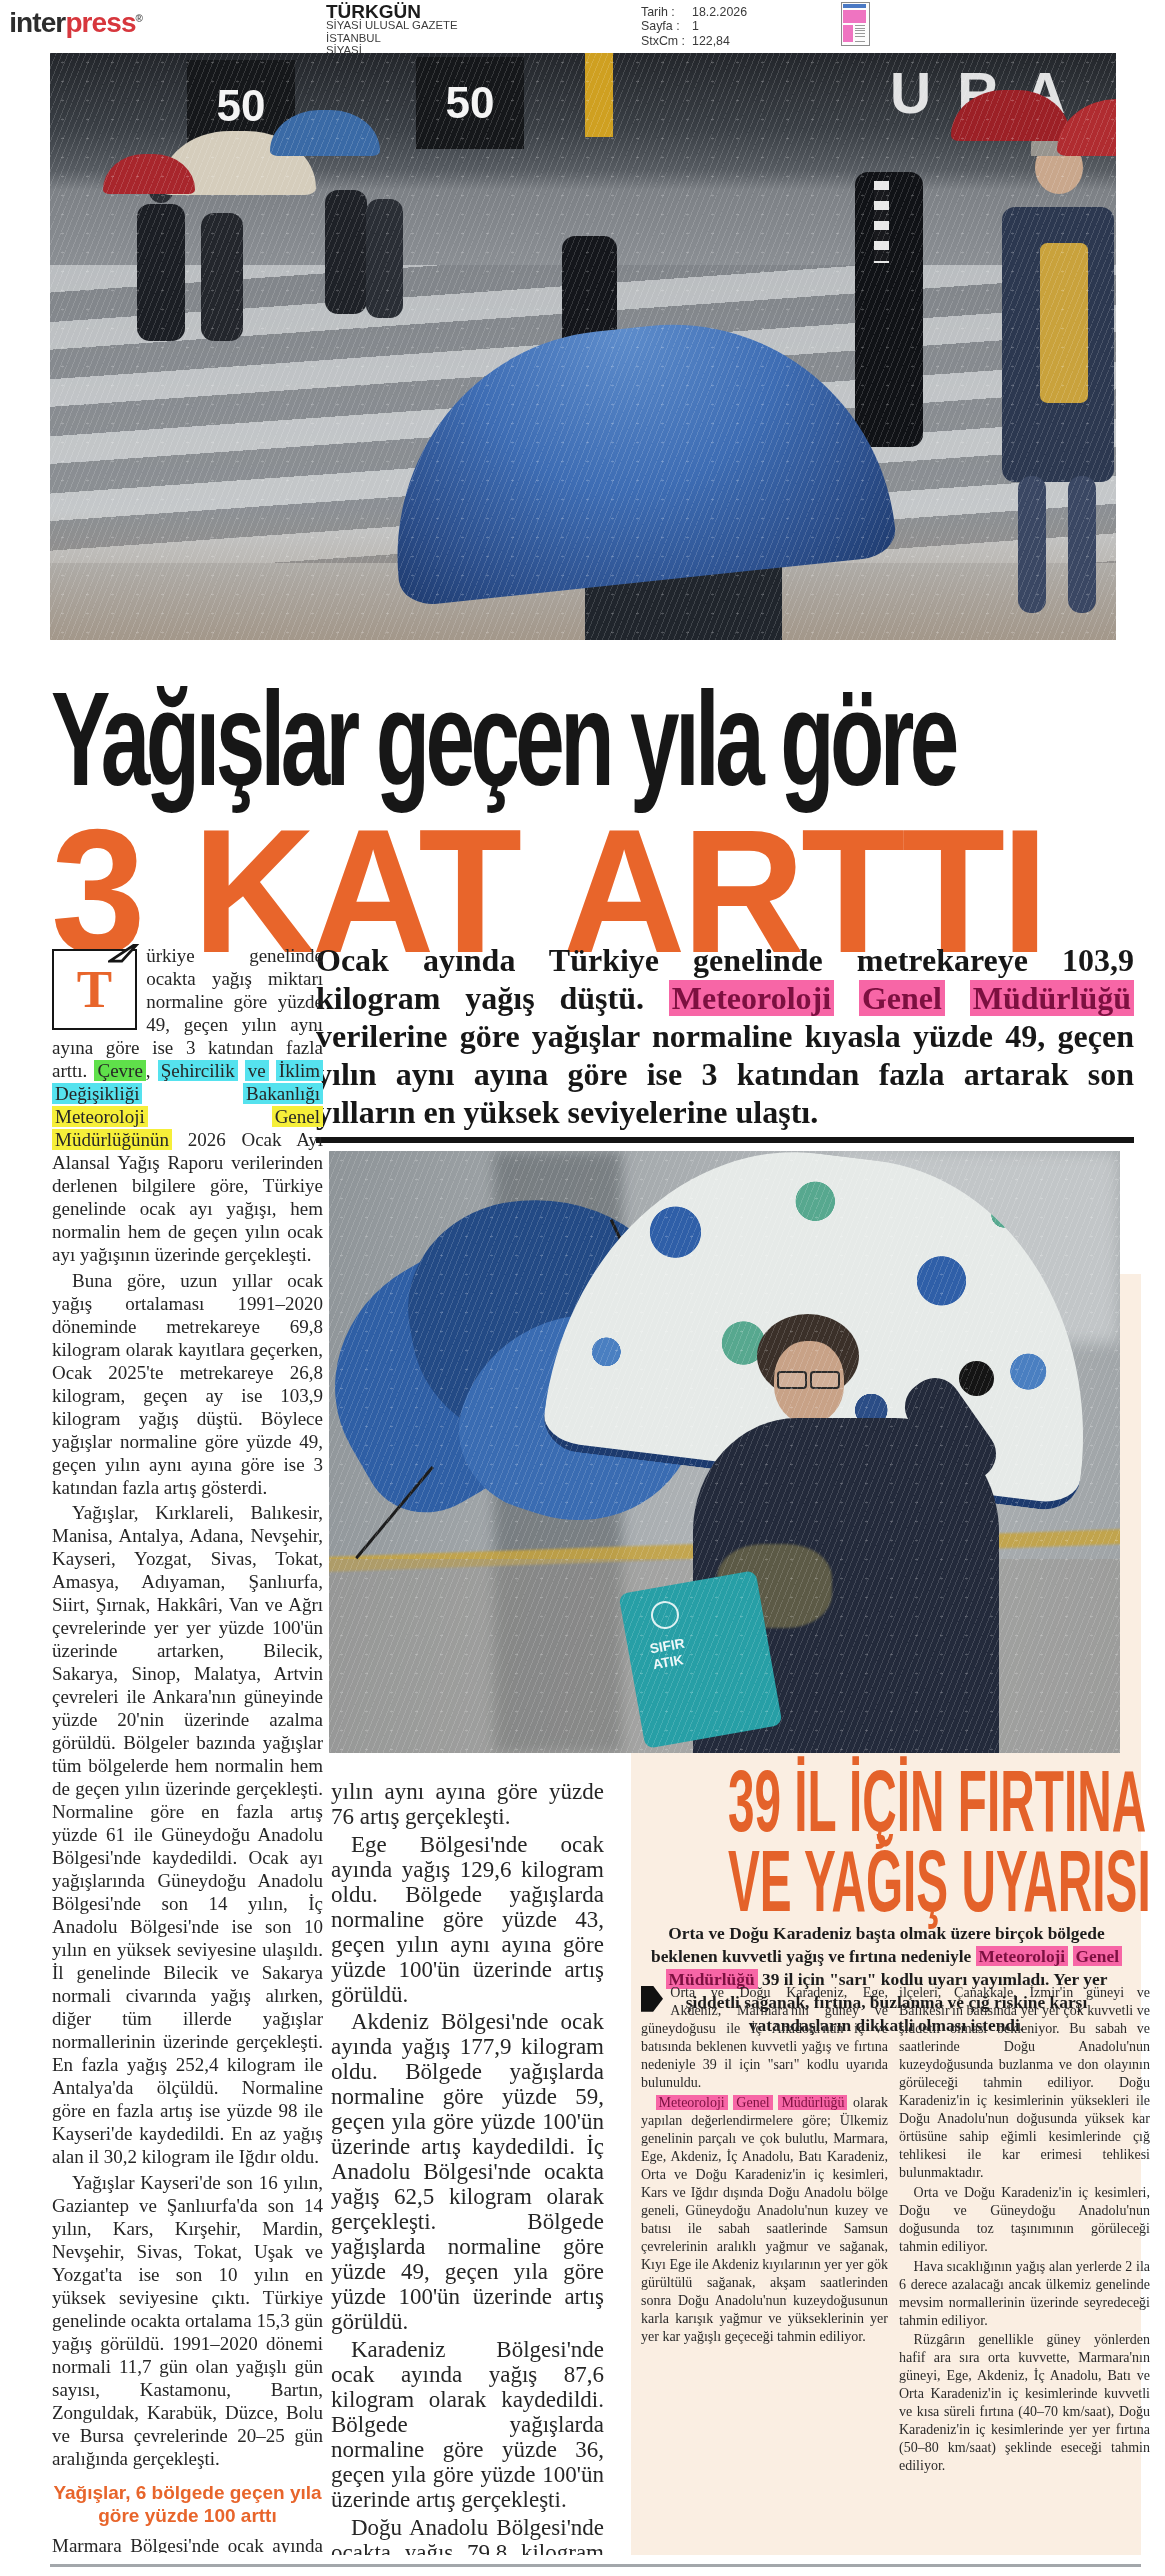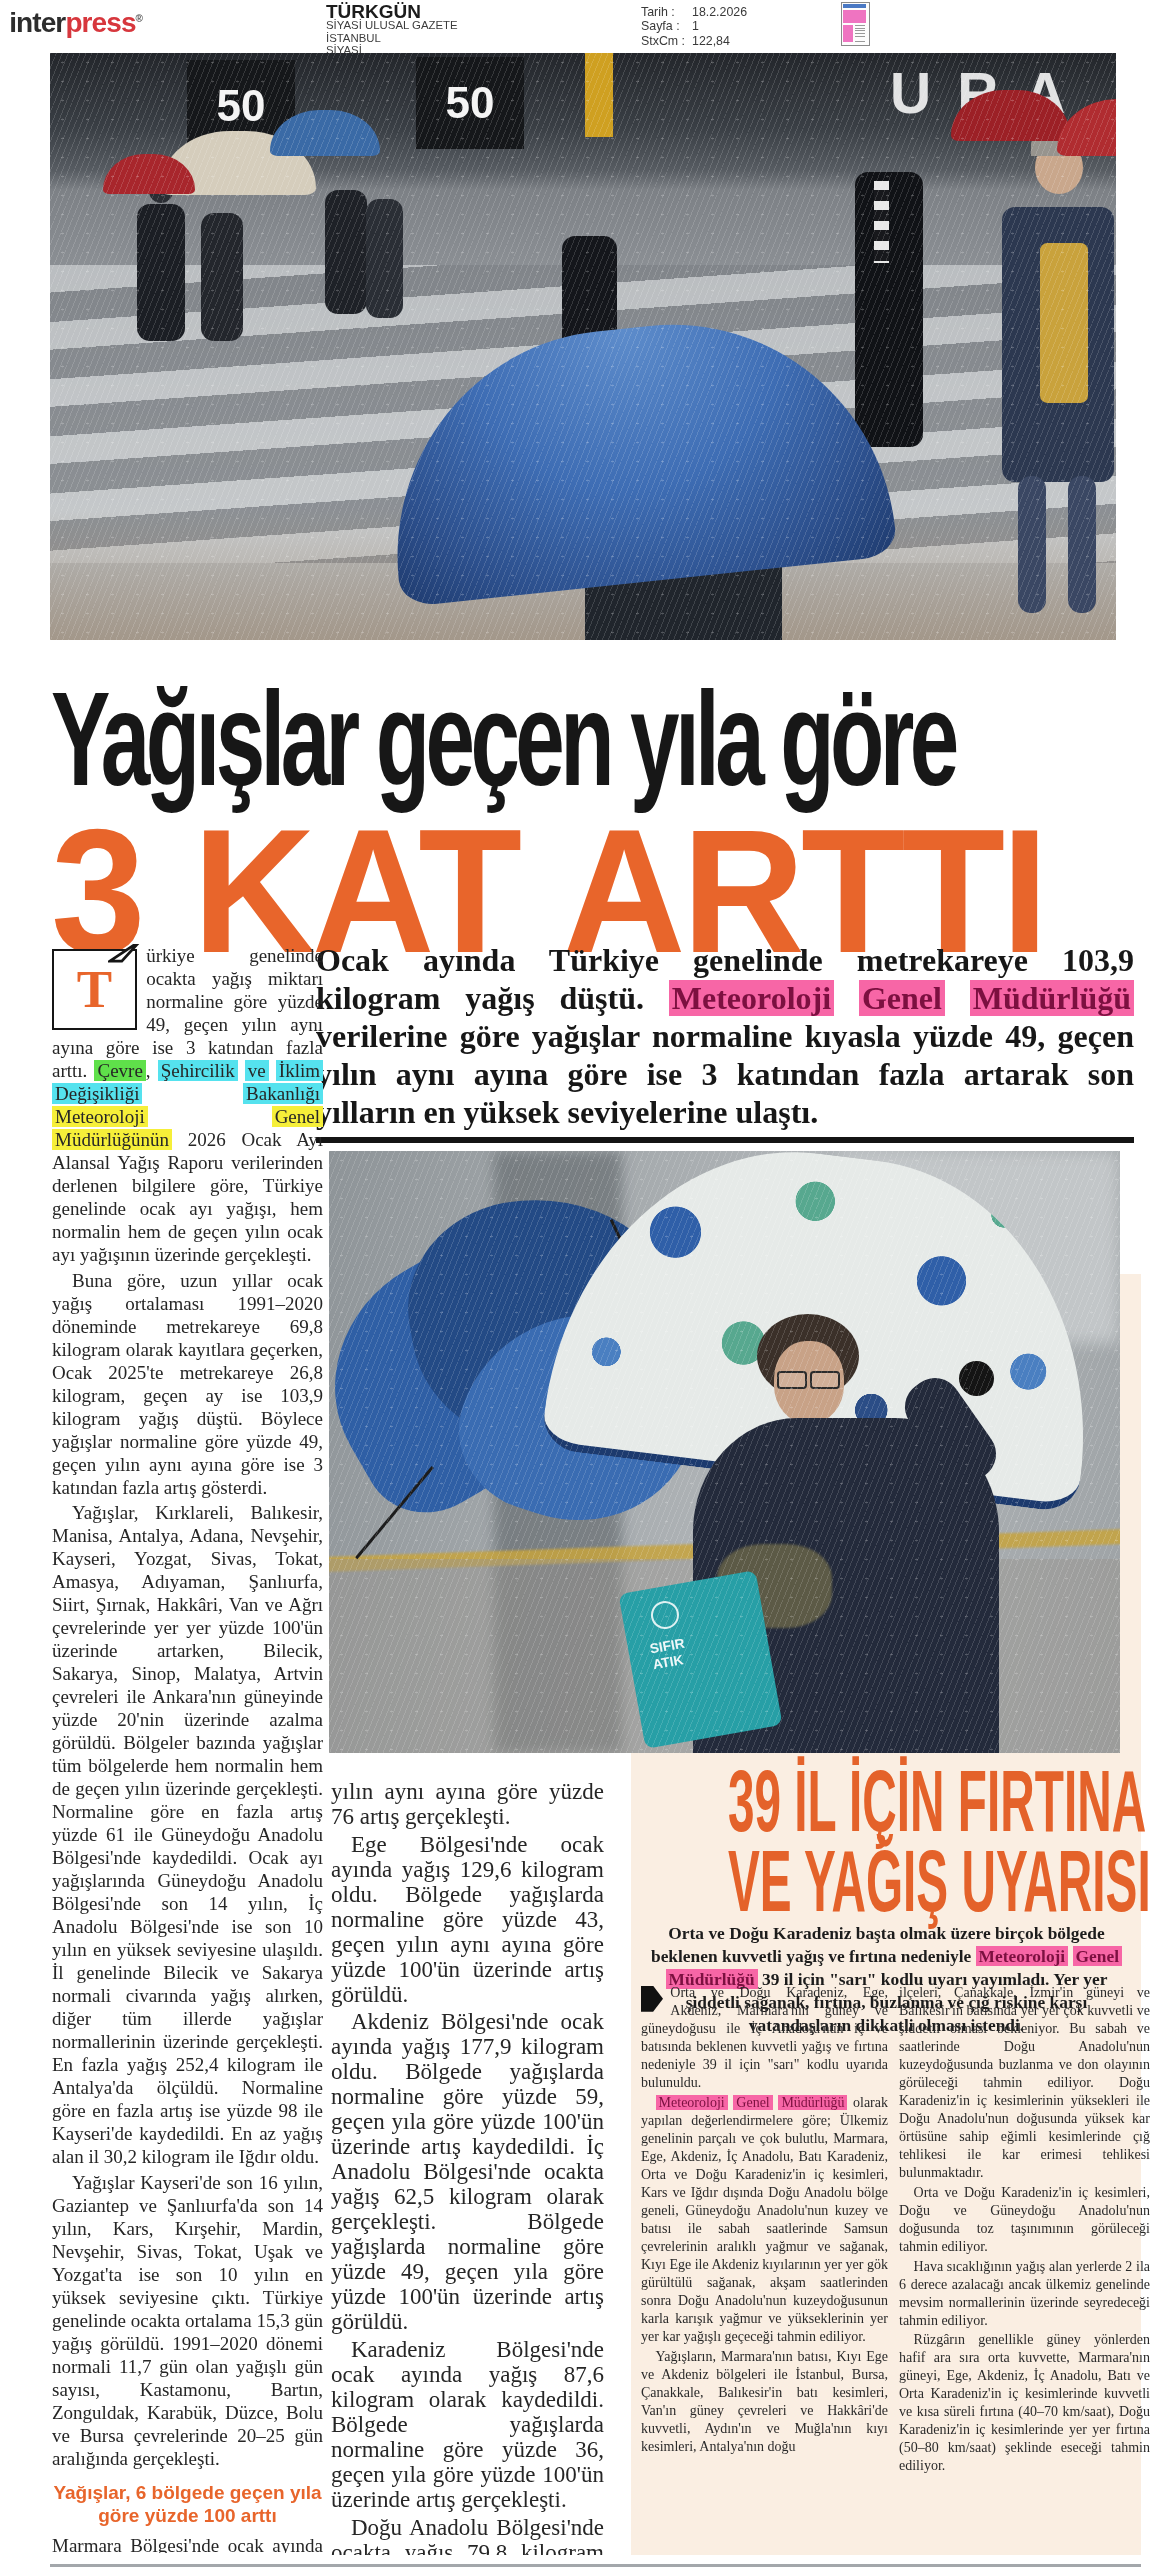--- a/index.html
+++ b/index.html
@@ -266,21 +266,20 @@
     <div class="ln">39 İL İÇİN FIRTINA</div>
     <div class="ln">VE YAĞIŞ UYARISI</div>
   </div>
   <div class="abs p-intro"><span>Orta ve Doğu Karadeniz başta olmak üzere birçok bölgede beklenen kuvvetli yağış ve fırtına nedeniyle </span><span class="hl hl-pink">Meteoroloji</span><span> </span><span class="hl hl-pink">Genel</span><span> </span><span class="hl hl-pink">Müdürlüğü</span><span> 39 il için "sarı" kodlu uyarı yayımladı. Yer yer şiddetli sağanak, fırtına, buzlanma ve çığ riskine karşı vatandaşların dikkatli olması istendi.</span></div>
 
   <div class="panel-col" id="pcolA">
     <p class="noindent">
       <span class="arrow"></span><span>Orta ve Doğu Karadeniz, Ege, Akdeniz, Marmara'nın güney ve güneydoğusu ile İç Anadolu'nun iç ve batısında beklenen kuvvetli yağış ve fırtına nedeniyle 39 il için "sarı" kodlu uyarıda bulunuldu.</span>
     </p>
     <p><span class="hl hl-pink">Meteoroloji</span><span> </span><span class="hl hl-pink">Genel</span><span> </span><span class="hl hl-pink">Müdürlüğü</span><span> olarak yapılan değerlendirmelere göre; Ülkemiz genelinin parçalı ve çok bulutlu, Marmara, Ege, Akdeniz, İç Anadolu, Batı Karadeniz, Orta ve Doğu Karadeniz'in iç kesimleri, Kars ve Iğdır dışında Doğu Anadolu bölge geneli, Güneydoğu Anadolu'nun kuzey ve batısı ile sabah saatlerinde Samsun çevrelerinin aralıklı yağmur ve sağanak, Kıyı Ege ile Akdeniz kıyılarının yer yer gök gürültülü sağanak, akşam saatlerinden sonra Doğu Anadolu'nun kuzeydoğusunun karla karışık yağmur ve yükseklerinin yer yer kar yağışlı geçeceği tahmin ediliyor.</span></p>
-    <p>Yağışların, Marmara'nın batısı, Kıyı Ege ve Akdeniz bölgeleri ile İstanbul, Bursa, Çanakkale, Balıkesir'in batı kesimleri, Van'ın güney çevreleri ve Hakkâri'de kuvvetli, Aydın'ın ve Muğla'nın kıyı kesimleri, Antalya'nın doğu</p>
   </div>
   <div class="panel-col" id="pcolB">
     <p class="noindent">ilçeleri, Çanakkale, İzmir'in güneyi ve Balıkesir'in batısında yer yer çok kuvvetli ve şiddetli olması bekleniyor. Bu sabah ve saatlerinde Doğu Anadolu'nun kuzeydoğusunda buzlanma ve don olayının görüleceği tahmin ediliyor. Doğu Karadeniz'in iç kesimlerinin yüksekleri ile Doğu Anadolu'nun doğusunda yüksek kar örtüsüne sahip eğimli kesimlerinde çığ tehlikesi ile kar erimesi tehlikesi bulunmaktadır.</p>
     <p>Orta ve Doğu Karadeniz'in iç kesimleri, Doğu ve Güneydoğu Anadolu'nun doğusunda toz taşınımının görüleceği tahmin ediliyor.</p>
     <p>Hava sıcaklığının yağış alan yerlerde 2 ila 6 derece azalacağı ancak ülkemiz genelinde mevsim normallerinin üzerinde seyredeceği tahmin ediliyor.</p>
     <p>Rüzgârın genellikle güney yönlerden hafif ara sıra orta kuvvette, Marmara'nın güneyi, Ege, Akdeniz, İç Anadolu, Batı ve Orta Karadeniz'in iç kesimlerinde kuvvetli ve kısa süreli fırtına (40–70 km/saat), Doğu Karadeniz'in iç kesimlerinde yer yer fırtına (50–80 km/saat) şeklinde eseceği tahmin ediliyor.</p>
   </div>
 
   <div class="abs rule-grey"></div>
 </div>

